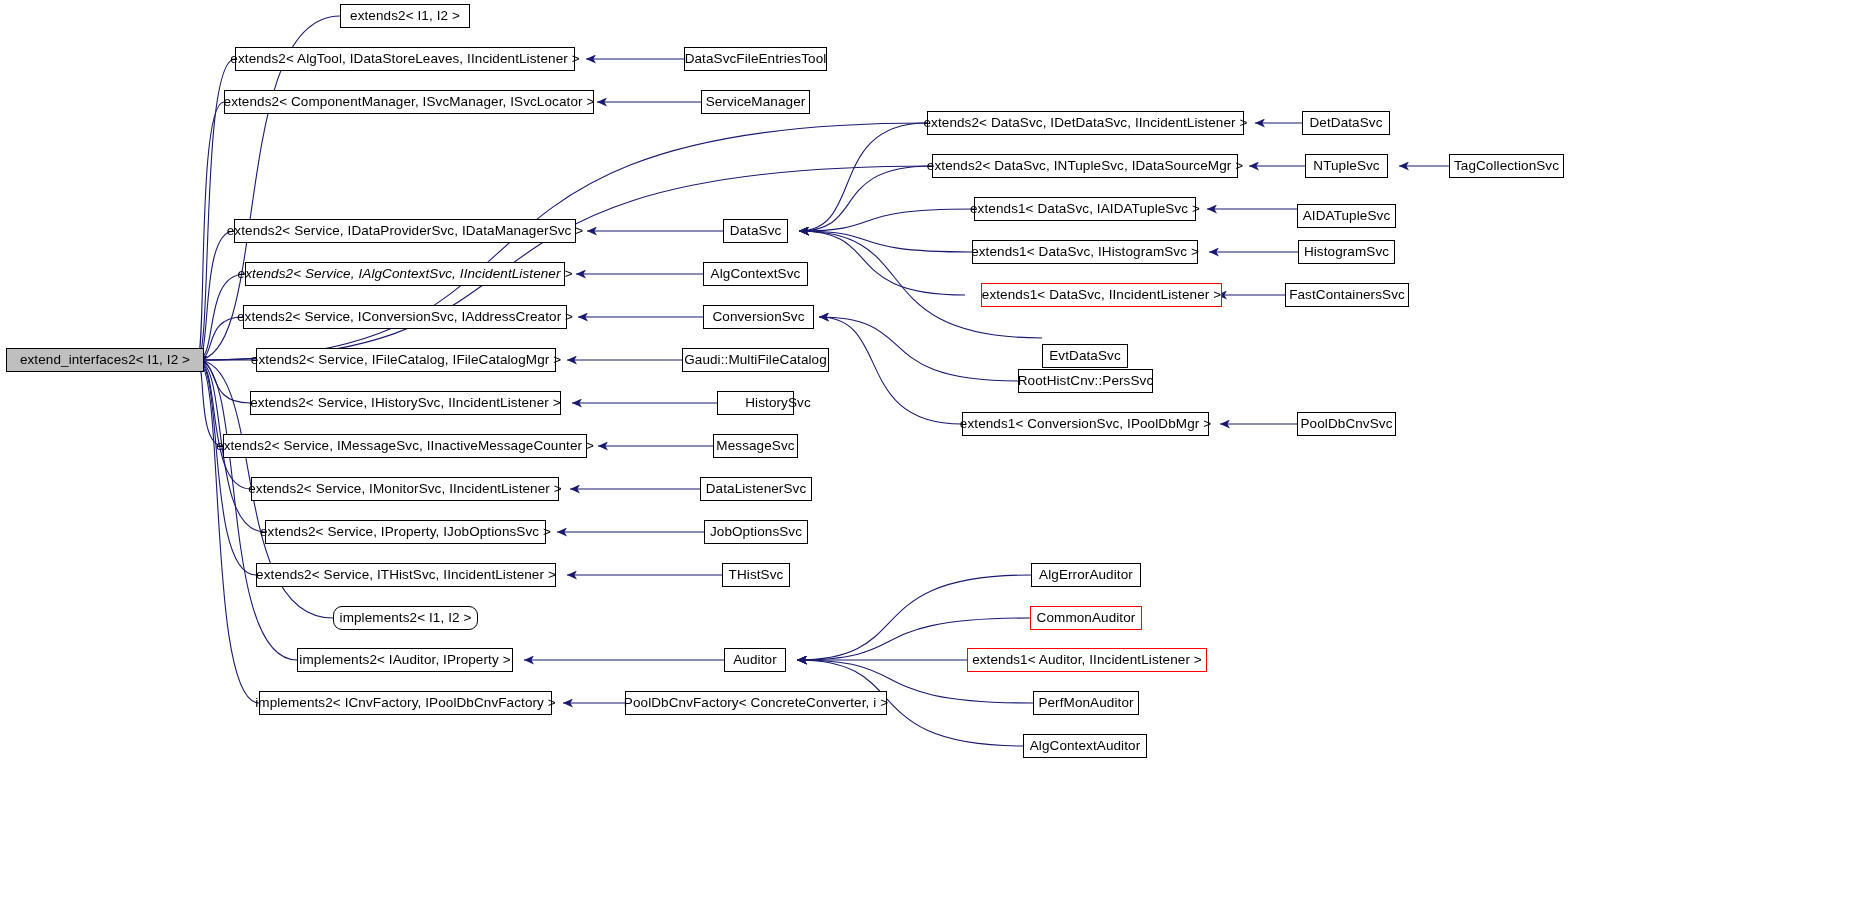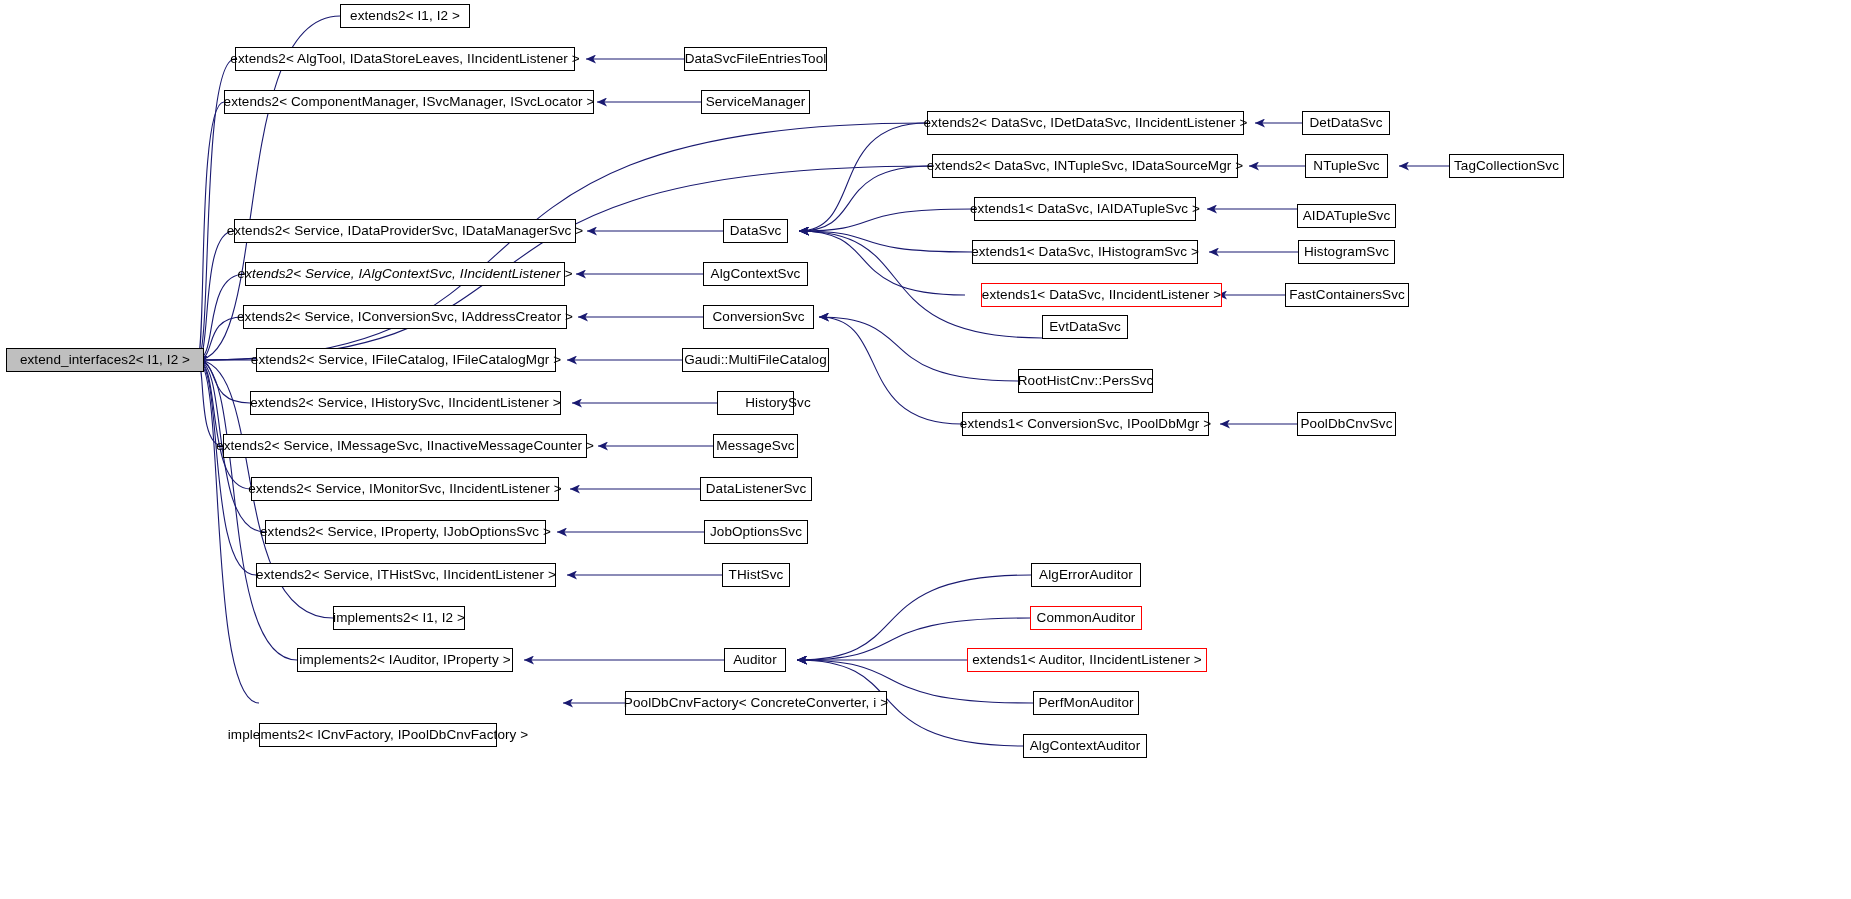--- a/index.html
+++ b/index.html
@@ -127,27 +127,27 @@
       </div>
       <div class="node" style="left: 251px; top: 477px; width: 308px;">
         <span class="lbl">extends2&lt; Service, IMonitorSvc, IIncidentListener &gt;</span>
       </div>
       <div class="node" style="left: 265px; top: 520px; width: 281px;">
         <span class="lbl">extends2&lt; Service, IProperty, IJobOptionsSvc &gt;</span>
       </div>
       <div class="node" style="left: 256px; top: 563px; width: 300px;">
         <span class="lbl">extends2&lt; Service, ITHistSvc, IIncidentListener &gt;</span>
       </div>
-      <div class="node" style="left: 333px; top: 606px; width: 132px;">
+      <div class="node" style="left: 333px; top: 606px; width: 145px; border-radius: 9px;">
         <span class="lbl">implements2&lt; I1, I2 &gt;</span>
       </div>
       <div class="node" style="left: 297px; top: 648px; width: 216px;">
         <span class="lbl">implements2&lt; IAuditor, IProperty &gt;</span>
       </div>
-      <div class="node" style="left: 259px; top: 691px; width: 238px; margin-top: 32px;">
+      <div class="node" style="left: 259px; top: 691px; width: 293px;">
         <span class="lbl">implements2&lt; ICnvFactory, IPoolDbCnvFactory &gt;</span>
       </div>
       <div class="node" style="left: 684px; top: 47px; width: 143px;">
         <span class="lbl">DataSvcFileEntriesTool</span>
       </div>
       <div class="node" style="left: 701px; top: 90px; width: 109px;">
         <span class="lbl">ServiceManager</span>
       </div>
       <div class="node" style="left: 723px; top: 219px; width: 65px;">
         <span class="lbl">DataSvc</span>
@@ -190,21 +190,21 @@
       </div>
       <div class="node" style="left: 974px; top: 197px; width: 222px;">
         <span class="lbl">extends1&lt; DataSvc, IAIDATupleSvc &gt;</span>
       </div>
       <div class="node" style="left: 972px; top: 240px; width: 226px;">
         <span class="lbl">extends1&lt; DataSvc, IHistogramSvc &gt;</span>
       </div>
       <div class="node red" style="left: 965px; top: 283px; width: 241px; margin-left: 16px;">
         <span class="lbl">extends1&lt; DataSvc, IIncidentListener &gt;</span>
       </div>
-      <div class="node" style="left: 1042px; top: 315px; width: 86px;">
+      <div class="node" style="left: 1042px; top: 344px; width: 86px;">
         <span class="lbl">EvtDataSvc</span>
       </div>
       <div class="node" style="left: 1018px; top: 369px; width: 135px;">
         <span class="lbl">RootHistCnv::PersSvc</span>
       </div>
       <div class="node" style="left: 962px; top: 412px; width: 247px;">
         <span class="lbl">extends1&lt; ConversionSvc, IPoolDbMgr &gt;</span>
       </div>
       <div class="node" style="left: 1031px; top: 563px; width: 110px;">
         <span class="lbl">AlgErrorAuditor</span>

